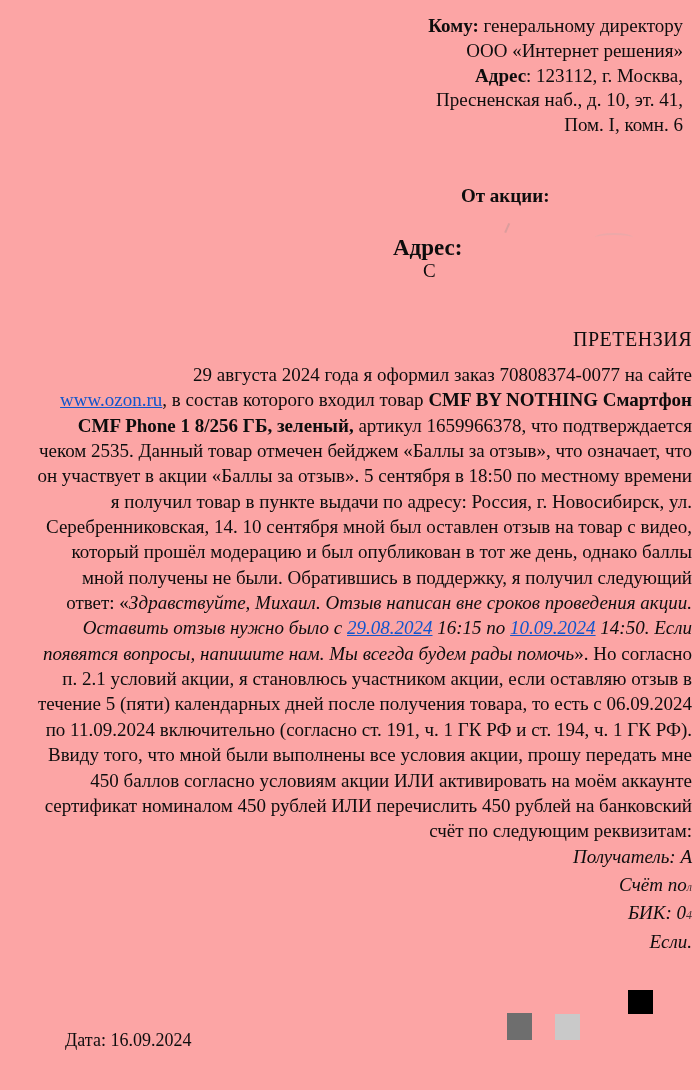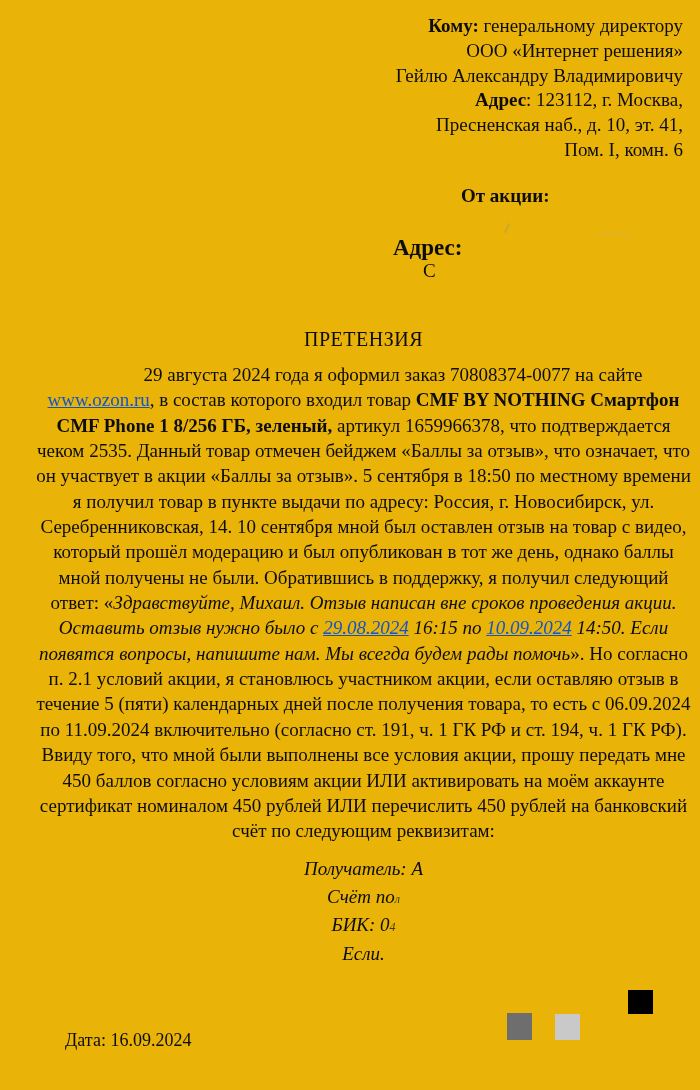--- a/index.html
+++ b/index.html
@@ -1,21 +1,21 @@
 <!DOCTYPE html>
 <html lang="ru"><head>
 <meta charset="utf-8">
 <style>
   html, body { margin: 0; padding: 0; background: #ffffff; }
   .page {
     position: relative;
     width: 700px;
     height: 1090px;
     margin: 0 auto;
-    background: #eab308;
+    background: #fca5a5;
     overflow: hidden;
     font-family: "Liberation Serif", "DejaVu Serif", serif;
     color: #0d0d0d;
     -webkit-font-smoothing: antialiased;
   }
   .recipient-block {
     position: absolute;
     top: 14px;
     right: 17px;
     text-align: right;
@@ -63,44 +63,44 @@
     height: 7px;
     border-top: 2px solid #b5b5b5;
     border-radius: 50%;
     opacity: 0.22;
   }
   .doc-title {
     position: absolute;
     top: 328px;
     left: 35px;
     width: 657px;
-    text-align: center;
+    text-align: right;
     font-size: 20px;
     letter-spacing: 0.5px;
   }
   .doc-body {
     position: absolute;
     top: 362px;
     left: 35px;
     width: 657px;
     font-size: 19px;
     line-height: 25.35px;
-    text-align: center;
+    text-align: right;
   }
   .doc-body p.claim-paragraph {
     margin: 0;
     text-indent: 59px;
   }
   .link {
     color: #1155cc;
     text-decoration: underline;
     cursor: pointer;
   }
   .italic { font-style: italic; }
-  .requisites { font-style: italic; margin-top: 12px; }
+  .requisites { font-style: italic; }
   .req-line { white-space: pre; }
   .req-suffix {
     font-size: 12px;
     opacity: 0.75;
   }
   .date-line {
     position: absolute;
     top: 1030px;
     left: 36px;
     font-size: 18px;
@@ -112,21 +112,20 @@
   .square-black { left: 628px; top: 990px;  width: 25px; height: 24px; }
 </style>
 </head>
 <body>
 
 <div class="page">
 
   <div class="recipient-block">
     <div><b class="inline-bold">Кому:</b><span> генеральному директору</span></div>
     <div>ООО «Интернет решения»</div>
-    <div>Гейлю Александру Владимировичу</div>
     <div><b class="inline-bold">Адрес</b><span>: 123112, г. Москва,</span></div>
     <div>Пресненская наб., д. 10, эт. 41,</div>
     <div>Пом. I, комн. 6</div>
   </div>
 
   <div class="from-label">От акции:</div>
   <div class="sender-address-label">Адрес:</div>
   <div class="erase-artifact-1"></div>
   <div class="erase-artifact-2"></div>
   <div class="sender-partial">С</div>

